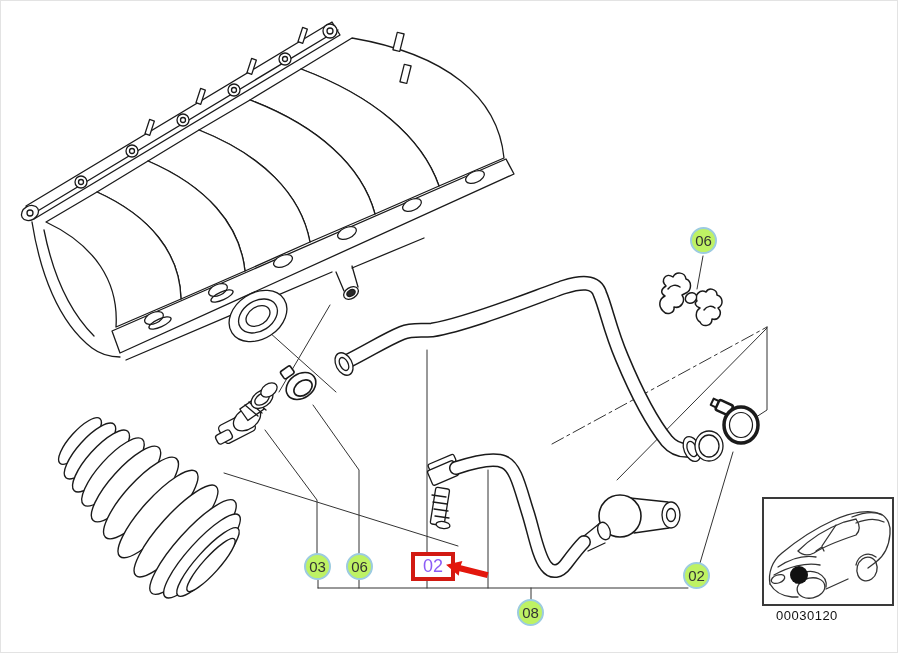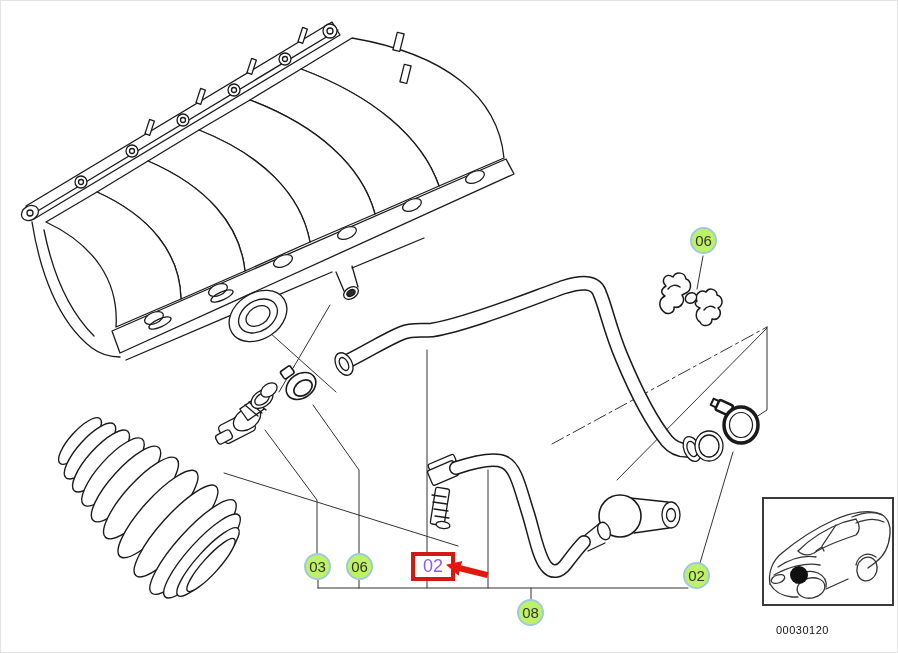--- a/index.html
+++ b/index.html
@@ -22,23 +22,22 @@
     width:44px;height:29px;display:flex;align-items:center;justify-content:center;
     font-size:18px;box-sizing:border-box;cursor:pointer;
   }
   .arrow-wrap{position:absolute;pointer-events:none;}
   
   .car-box{
     position:absolute;left:762px;top:497px;width:132px;height:109px;
     border:2px solid #3a3a3a;background:#fff;box-sizing:border-box;
   }
   .ref-code{
-    position:absolute;left:776px;top:608px;font-size:11px;color:#111;
+    position:absolute;left:776px;top:608px;font-size:13px;color:#111;
     letter-spacing:0.5px;
-    margin-top:16px;
   }
 </style>
 </head>
 <body>
 
 <div class="stage">
 
 <svg class="art" width="898" height="653" viewBox="0 0 898 653">
   <g fill="none" stroke="#1a1a1a" stroke-width="1.3" stroke-linecap="round" stroke-linejoin="round">
 

